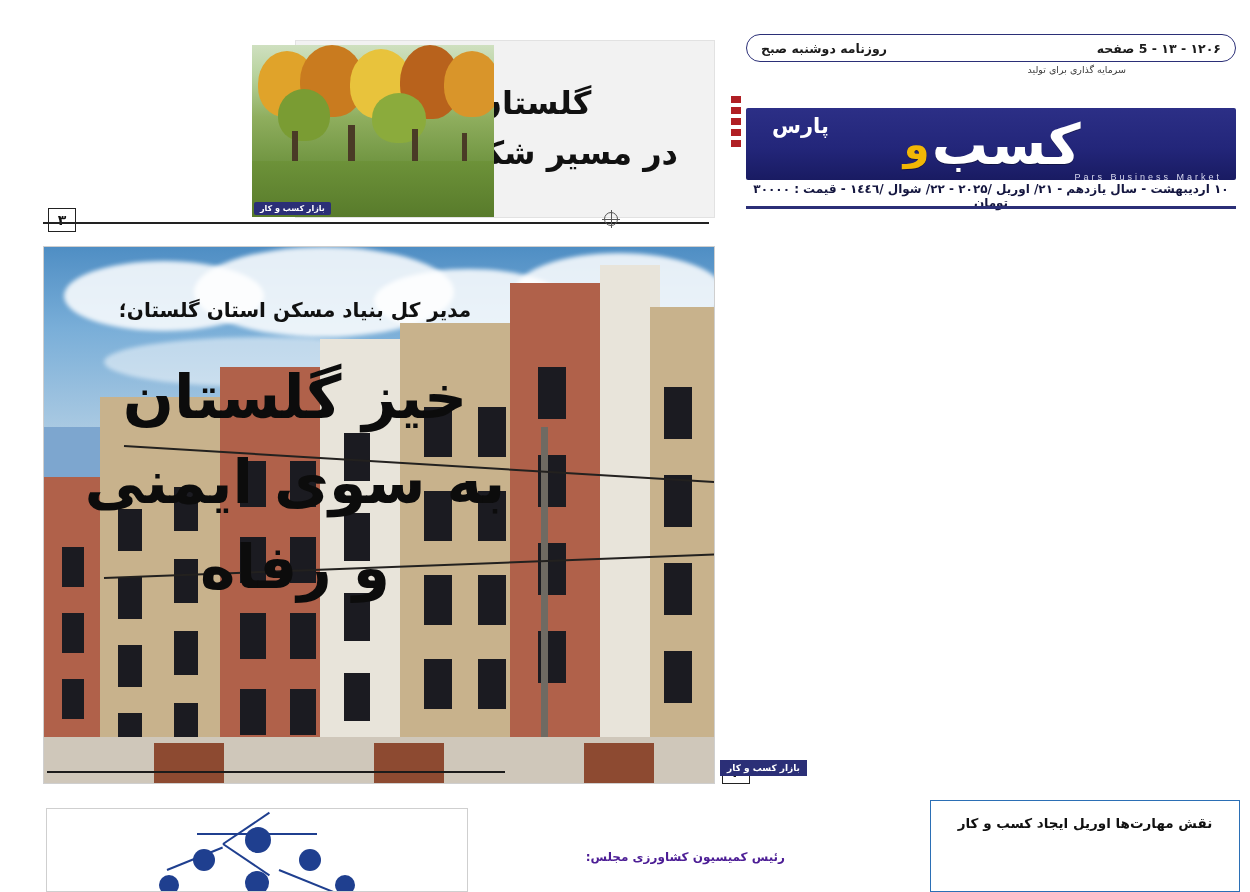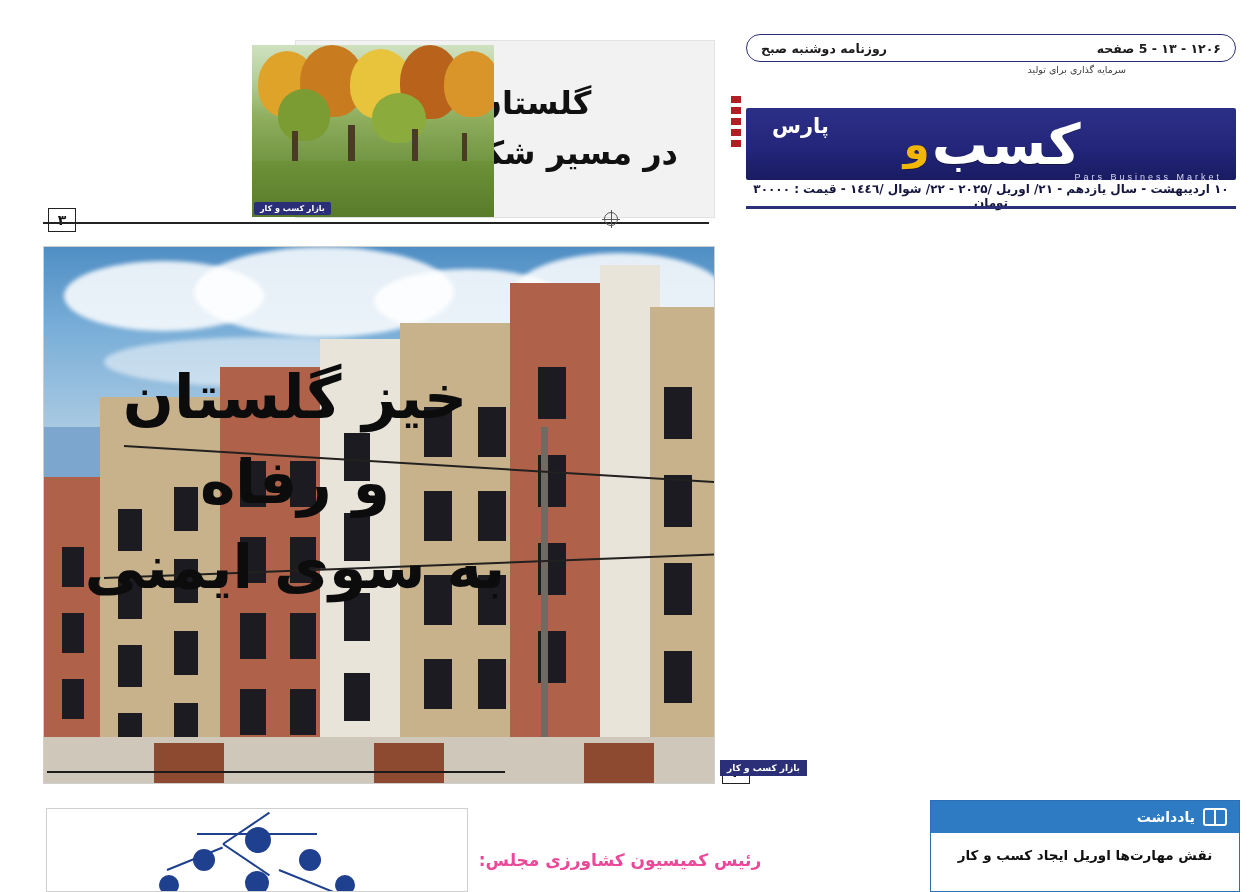--- a/index.html
+++ b/index.html
@@ -347,24 +347,24 @@
     background: #1f3f8f;
     height: 2px;
     transform-origin: left center;
   }
 
   .bottom-kicker {
     position: absolute;
     top: 850px;
     right: 465px;
     width: 330px;
-    text-align: center;
-    font-size: 17px;
-    font-weight: bold;
-    color: #ec4899;
+    text-align: right;
+    font-size: 12px;
+    font-weight: bold;
+    color: #4c1d95;
     direction: rtl;
   }
 
   .note-box {
     position: absolute;
     top: 800px;
     right: 10px;
     width: 310px;
     height: 92px;
     border: 1px solid #2b6fb5;
@@ -566,25 +566,26 @@
     <div style="position:absolute;left:110px;bottom:0;width:70px;height:40px;background:#8d4a31;"></div>
     <div style="position:absolute;left:330px;bottom:0;width:70px;height:40px;background:#8d4a31;"></div>
     <div style="position:absolute;left:540px;bottom:0;width:70px;height:40px;background:#8d4a31;"></div>
 
     <div class="watermark">
       <div class="wm-fa">پیشخوان</div>
 
     </div>
   </div>
 
+  <div class="lead-kicker">مدیر کل بنیاد مسکن استان گلستان؛</div>
 
   <div class="lead-headline">
     <div>خیز گلستان</div>
+    <div>به سوی ایمنی</div>
     <div>و رفاه</div>
-    <div>به سوی ایمنی</div>
   </div>
 
   <div class="lead-rule"></div>
   <div class="page-num-chip" style="top:760px; left:722px;">۲</div>
   <div class="lead-badge">بازار کسب و کار</div>
 
   <div class="bottom-photo">
     <div class="network-link" style="left:176px; top:34px; width:56px; transform:rotate(-34deg);"></div>
     <div class="network-link" style="left:176px; top:34px; width:56px; transform:rotate(34deg);"></div>
     <div class="network-link" style="left:120px; top:60px; width:60px; transform:rotate(-22deg);"></div>
@@ -594,20 +595,16 @@
     <div class="network-node" style="left:146px; top:40px; width:22px; height:22px;"></div>
     <div class="network-node" style="left:252px; top:40px; width:22px; height:22px;"></div>
     <div class="network-node" style="left:112px; top:66px; width:20px; height:20px;"></div>
     <div class="network-node" style="left:288px; top:66px; width:20px; height:20px;"></div>
     <div class="network-node" style="left:198px; top:62px; width:24px; height:24px;"></div>
   </div>
 
   <div class="bottom-kicker">رئیس کمیسیون کشاورزی مجلس:</div>
 
   <div class="note-box">
-    <div class="note-head">
-      <span class="book-icon"></span>
-      <span>یادداشت</span>
-    </div>
     <div class="note-title">نقش مهارت‌ها اوریل ایجاد کسب و کار</div>
   </div>
 
 </div>
 
 </body></html>

